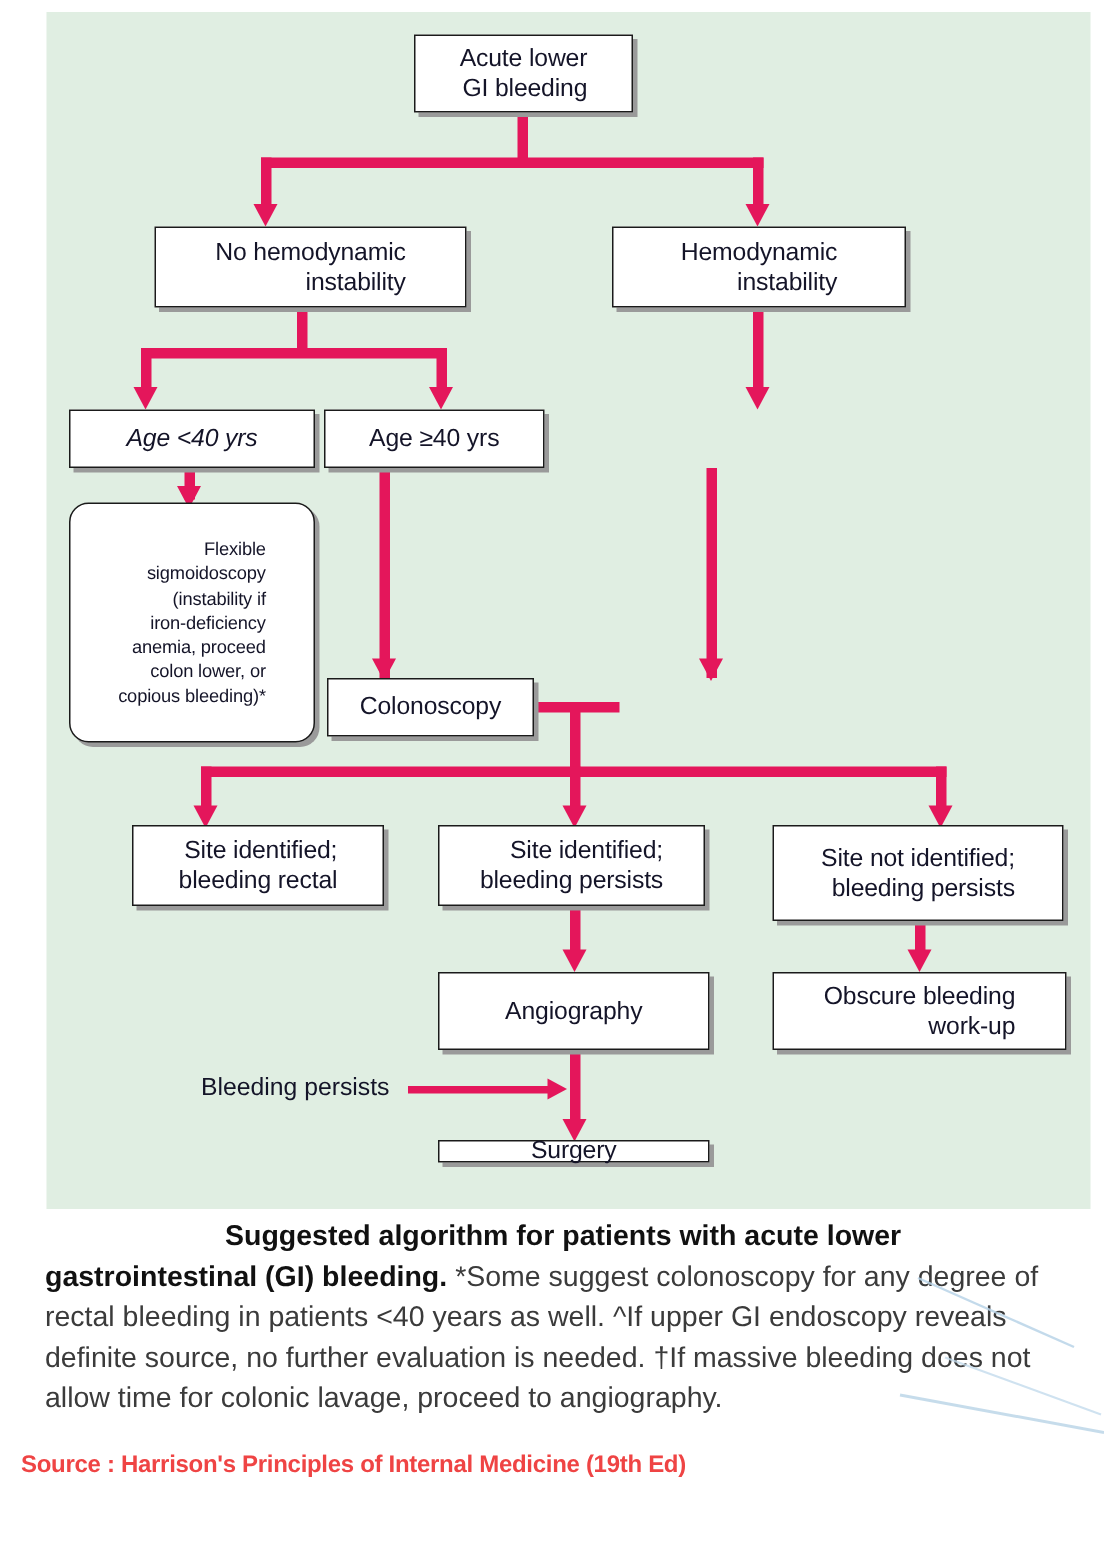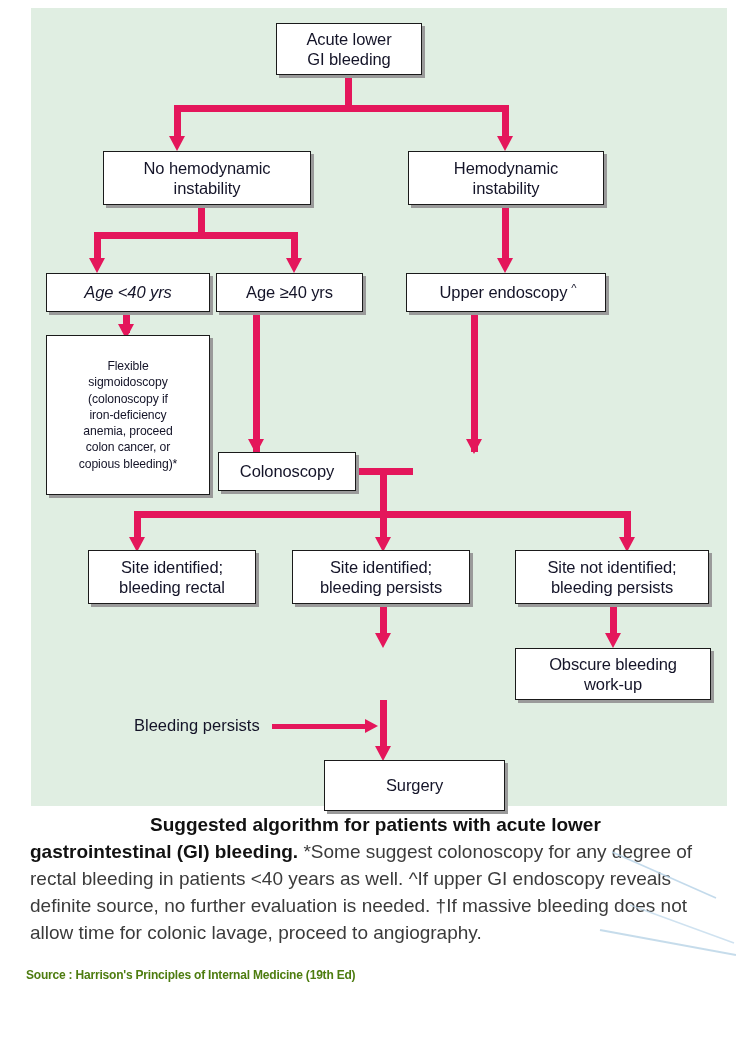--- a/index.html
+++ b/index.html
@@ -28,21 +28,21 @@
   
   .node {
     position: absolute;
     box-sizing: border-box;
     background: #ffffff;
     border: 1.6px solid #1a1a1a;
     box-shadow: 3px 3px 0 0 #9a9a9a;
     display: flex;
     align-items: center;
     justify-content: center;
-    text-align: center;
+    text-align: right;
     color: #141428;
     font-size: 16.5px;
     line-height: 1.22;
     letter-spacing: -0.1px;
     z-index: 5;
   }
   .node span { display: block; padding: 0 4px; }
   .node.small {
     font-size: 12.2px;
     line-height: 1.33;
@@ -102,25 +102,24 @@
   }
   #caption .lead {
     font-weight: bold;
     color: #111111;
   }
   #caption .cap-indent { display: inline; }
   #source-line {
     position: absolute;
     left: 14px;
     top: 968px;
-    font-size: 12px;
+    font-size: 16px;
     font-weight: bold;
-    color: #4d7c0f;
+    color: #ef4444;
     letter-spacing: -0.2px;
-    margin-left: 12px;
   }
   
   .artifact {
     position: absolute;
     background: #bdd7ea;
     opacity: .75;
     z-index: 1;
   }
 </style>
 </head>
@@ -166,43 +165,38 @@
 
   <div class="vline" style="left:471px; top:197px; width:7px; height:56px;"></div>
   <div class="arrow-down" style="left:466px; top:250px;"></div>
 
   <div class="node" style="left:15px; top:265px; width:164px; height:39px;font-style:italic;">
     <span>Age &lt;40 yrs</span>
   </div>
   <div class="node" style="left:185px; top:265px; width:147px; height:39px;">
     <span>Age  ≥40 yrs</span>
   </div>
-  <div class="node" style="left:375px; top:265px; width:200px; height:39px;">
-    <span>
-      <span style="display:inline">Upper endoscopy</span><sup>^</sup>
-    </span>
-  </div>
 
   <div class="vline" style="left:92px; top:304px; width:7px; height:21px;"></div>
   <div class="arrow-down" style="left:87px; top:316px;"></div>
 
   <div class="vline" style="left:222px; top:304px; width:7px; height:140px;"></div>
   <div class="arrow-down" style="left:217px; top:431px;"></div>
 
   <div class="vline" style="left:440px; top:304px; width:7px; height:140px;"></div>
   <div class="arrow-down" style="left:435px; top:431px;"></div>
 
-  <div class="node small" style="left:15px; top:327px; width:164px; height:160px;">
+  <div class="node small" style="left:15px; top:327px; width:164px; height:160px;border-radius:13px;">
     <span>
       <span>Flexible</span>
       <span>sigmoidoscopy</span>
-      <span>(colonoscopy if</span>
+      <span>(instability if</span>
       <span>iron-deficiency</span>
       <span>anemia, proceed</span>
-      <span>colon cancer, or</span>
+      <span>colon lower, or</span>
       <span>copious bleeding)*</span>
     </span>
   </div>
 
   <div class="node" style="left:187px; top:444px; width:138px; height:39px;">
     <span>Colonoscopy</span>
   </div>
 
   <div class="hline" style="left:324px; top:460px; width:58px; height:7px;"></div>
 
@@ -221,48 +215,51 @@
       <span>Site identified;</span>
       <span>bleeding rectal</span>
     </span>
   </div>
   <div class="node" style="left:261px; top:542px; width:178px; height:54px;">
     <span>
       <span>Site identified;</span>
       <span>bleeding persists</span>
     </span>
   </div>
-  <div class="node" style="left:484px; top:542px; width:194px; height:54px;">
+  <div class="node" style="left:484px; top:542px; width:194px; height:64px;">
     <span>
       <span>Site not identified;</span>
       <span>bleeding persists</span>
     </span>
   </div>
 
   <div class="vline" style="left:349px; top:596px; width:7px; height:36px;"></div>
   <div class="arrow-down" style="left:344px; top:625px;"></div>
 
   <div class="vline" style="left:579px; top:596px; width:7px; height:36px;"></div>
   <div class="arrow-down" style="left:574px; top:625px;"></div>
 
+  <div class="node" style="left:261px; top:640px; width:181px; height:52px;">
+    <span>Angiography</span>
+  </div>
   <div class="node" style="left:484px; top:640px; width:196px; height:52px;">
     <span>
       <span>Obscure bleeding</span>
       <span>work-up</span>
     </span>
   </div>
 
   <div class="vline" style="left:349px; top:692px; width:7px; height:53px;"></div>
   <div class="arrow-down" style="left:344px; top:738px;"></div>
 
   <div class="edge-label" style="left:103px; top:708px;">Bleeding persists</div>
   <div class="hline thin" style="left:241px; top:716px; width:96px; height:5px;"></div>
   <div class="arrow-right" style="left:334px; top:711px;"></div>
 
-  <div class="node" style="left:261px; top:752px; width:181px; height:51px;margin-left:32px;">
+  <div class="node" style="left:261px; top:752px; width:181px; height:15px;">
     <span>Surgery</span>
   </div>
 
 </div>
 
 <svg width="736" height="1042" style="position:absolute;left:0;top:0;pointer-events:none;z-index:20;">
   <path d="M612 852 L716 898" stroke="#b9d4e8" stroke-width="1.6" fill="none" opacity="0.85"></path>
   <path d="M630 905 L734 943" stroke="#c3dbec" stroke-width="1.4" fill="none" opacity="0.8"></path>
   <path d="M600 930 L736 955" stroke="#aecde3" stroke-width="2" fill="none" opacity="0.7"></path>
 </svg>

